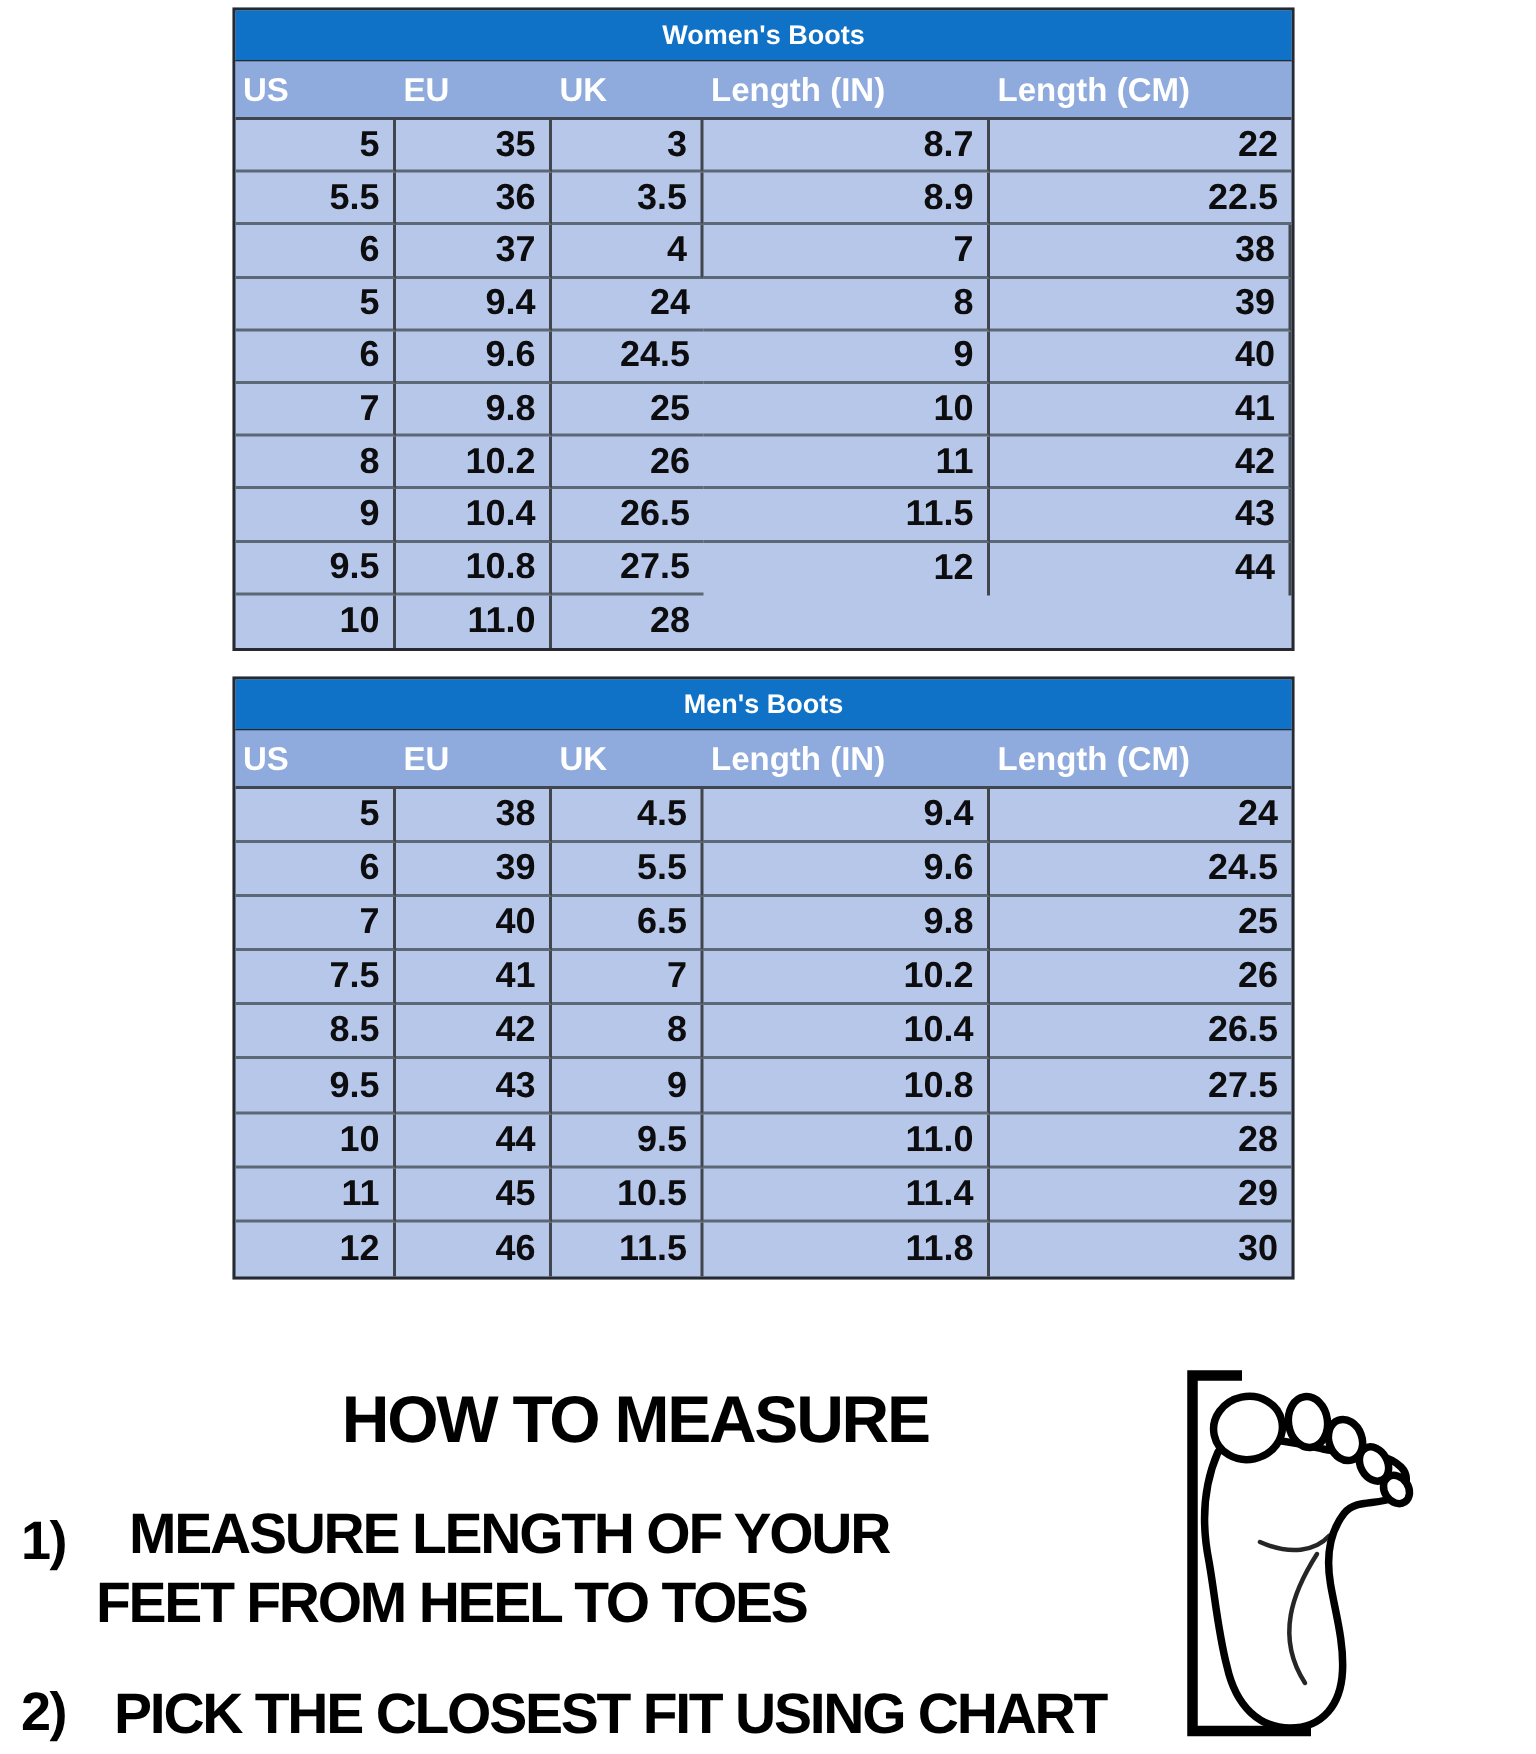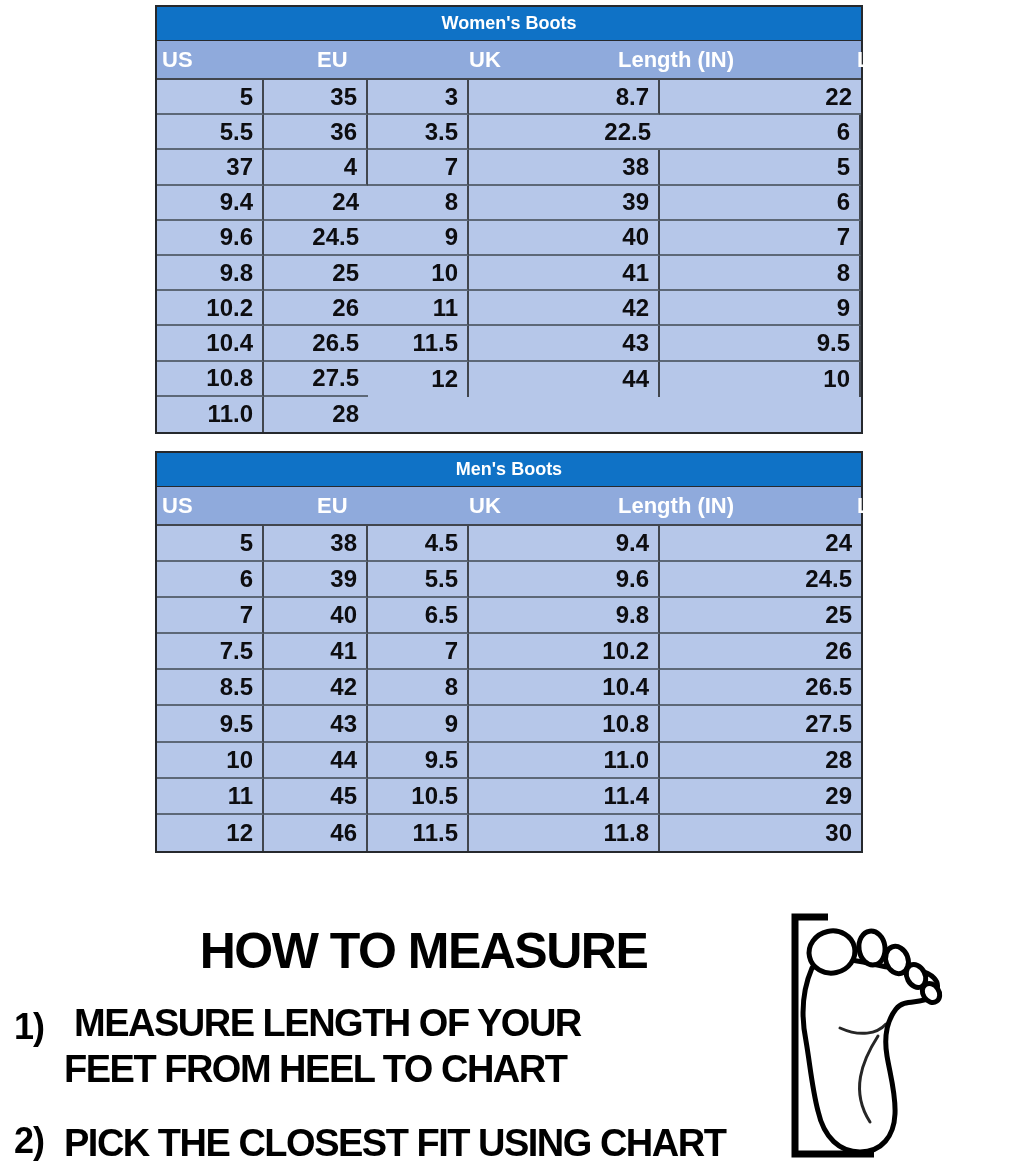--- a/index.html
+++ b/index.html
@@ -35,21 +35,20 @@
     align-items: center;
     justify-content: center;
     border-bottom: 1px solid var(--table-border, #26292d);
   }
   .t-header {
     display: grid;
     grid-template-columns: 107px 104px 101px 191px 201px;
     height: 37px;
     background: var(--table-header-bg, #8FAADC);
     border-bottom: 2px solid var(--col-line, #41464e);
-    gap: 48px;
   }
   .t-header .hcell {
     color: #ffffff;
     font-size: 22px;
     font-weight: bold;
     display: flex;
     align-items: center;
     padding-left: 5px;
     overflow: hidden;
     white-space: nowrap;
@@ -78,21 +77,21 @@
   #table-women { top: 5px; }
   #table-men   { top: 451px; }
 
   
   .howto-heading {
     position: absolute;
     top: 922px;
     left: 0;
     width: 847px;
     text-align: center;
-    font-size: 50px;
+    font-size: 44px;
     font-weight: 700;
     letter-spacing: -1.5px;
     color: #000000;
     white-space: nowrap;
   }
   .step {
     position: absolute;
     left: 14px;
     display: flex;
     align-items: flex-start;
@@ -108,21 +107,21 @@
   }
   #step-2 .step-num { margin-top: 0; }
   .step-lines {
     margin-left: 20px;
     font-size: 38px;
     font-weight: 600;
     letter-spacing: -1.5px;
     line-height: 46px;
     white-space: nowrap;
   }
-  .step-lines .line:first-child { padding-left: 10px; }
+  .step-lines .line:first-child { padding-left: 10px; margin-left: 12px; }
   #step-2 .step-lines .line:first-child { padding-left: 0; }
 
   
   .foot-illustration {
     position: absolute;
     left: 782px;
     top: 906px;
     width: 238px;
     height: 260px;
   }
@@ -143,20 +142,21 @@
       </div>
     <div class="t-body">
         <div class="cell">5</div>
         <div class="cell">35</div>
         <div class="cell">3</div>
         <div class="cell">8.7</div>
         <div class="cell last-col">22</div>
         <div class="cell">5.5</div>
         <div class="cell">36</div>
         <div class="cell">3.5</div>
+        <div class="cell">8.9</div>
         <div class="cell last-col">22.5</div>
         <div class="cell">6</div>
         <div class="cell">37</div>
         <div class="cell">4</div>
         <div class="cell">7</div>
         <div class="cell">38</div>
         <div class="cell">5</div>
         <div class="cell">9.4</div>
         <div class="cell last-col">24</div>
         <div class="cell">8</div>
@@ -249,21 +249,21 @@
         <div class="cell last-col last-row">30</div>
       </div>
   </div>
 
   <div class="howto-heading">HOW TO MEASURE</div>
 
   <div class="step" id="step-1">
     <div class="step-num">1)</div>
     <div class="step-lines">
       <div class="line">MEASURE LENGTH OF YOUR</div>
-      <div class="line">FEET FROM HEEL TO CHART</div>
+      <div class="line">FEET FROM HEEL TO TOES</div>
     </div>
   </div>
 
   <div class="step" id="step-2">
     <div class="step-num">2)</div>
     <div class="step-lines">
       <div class="line">PICK THE CLOSEST FIT USING CHART</div>
     </div>
   </div>
 

